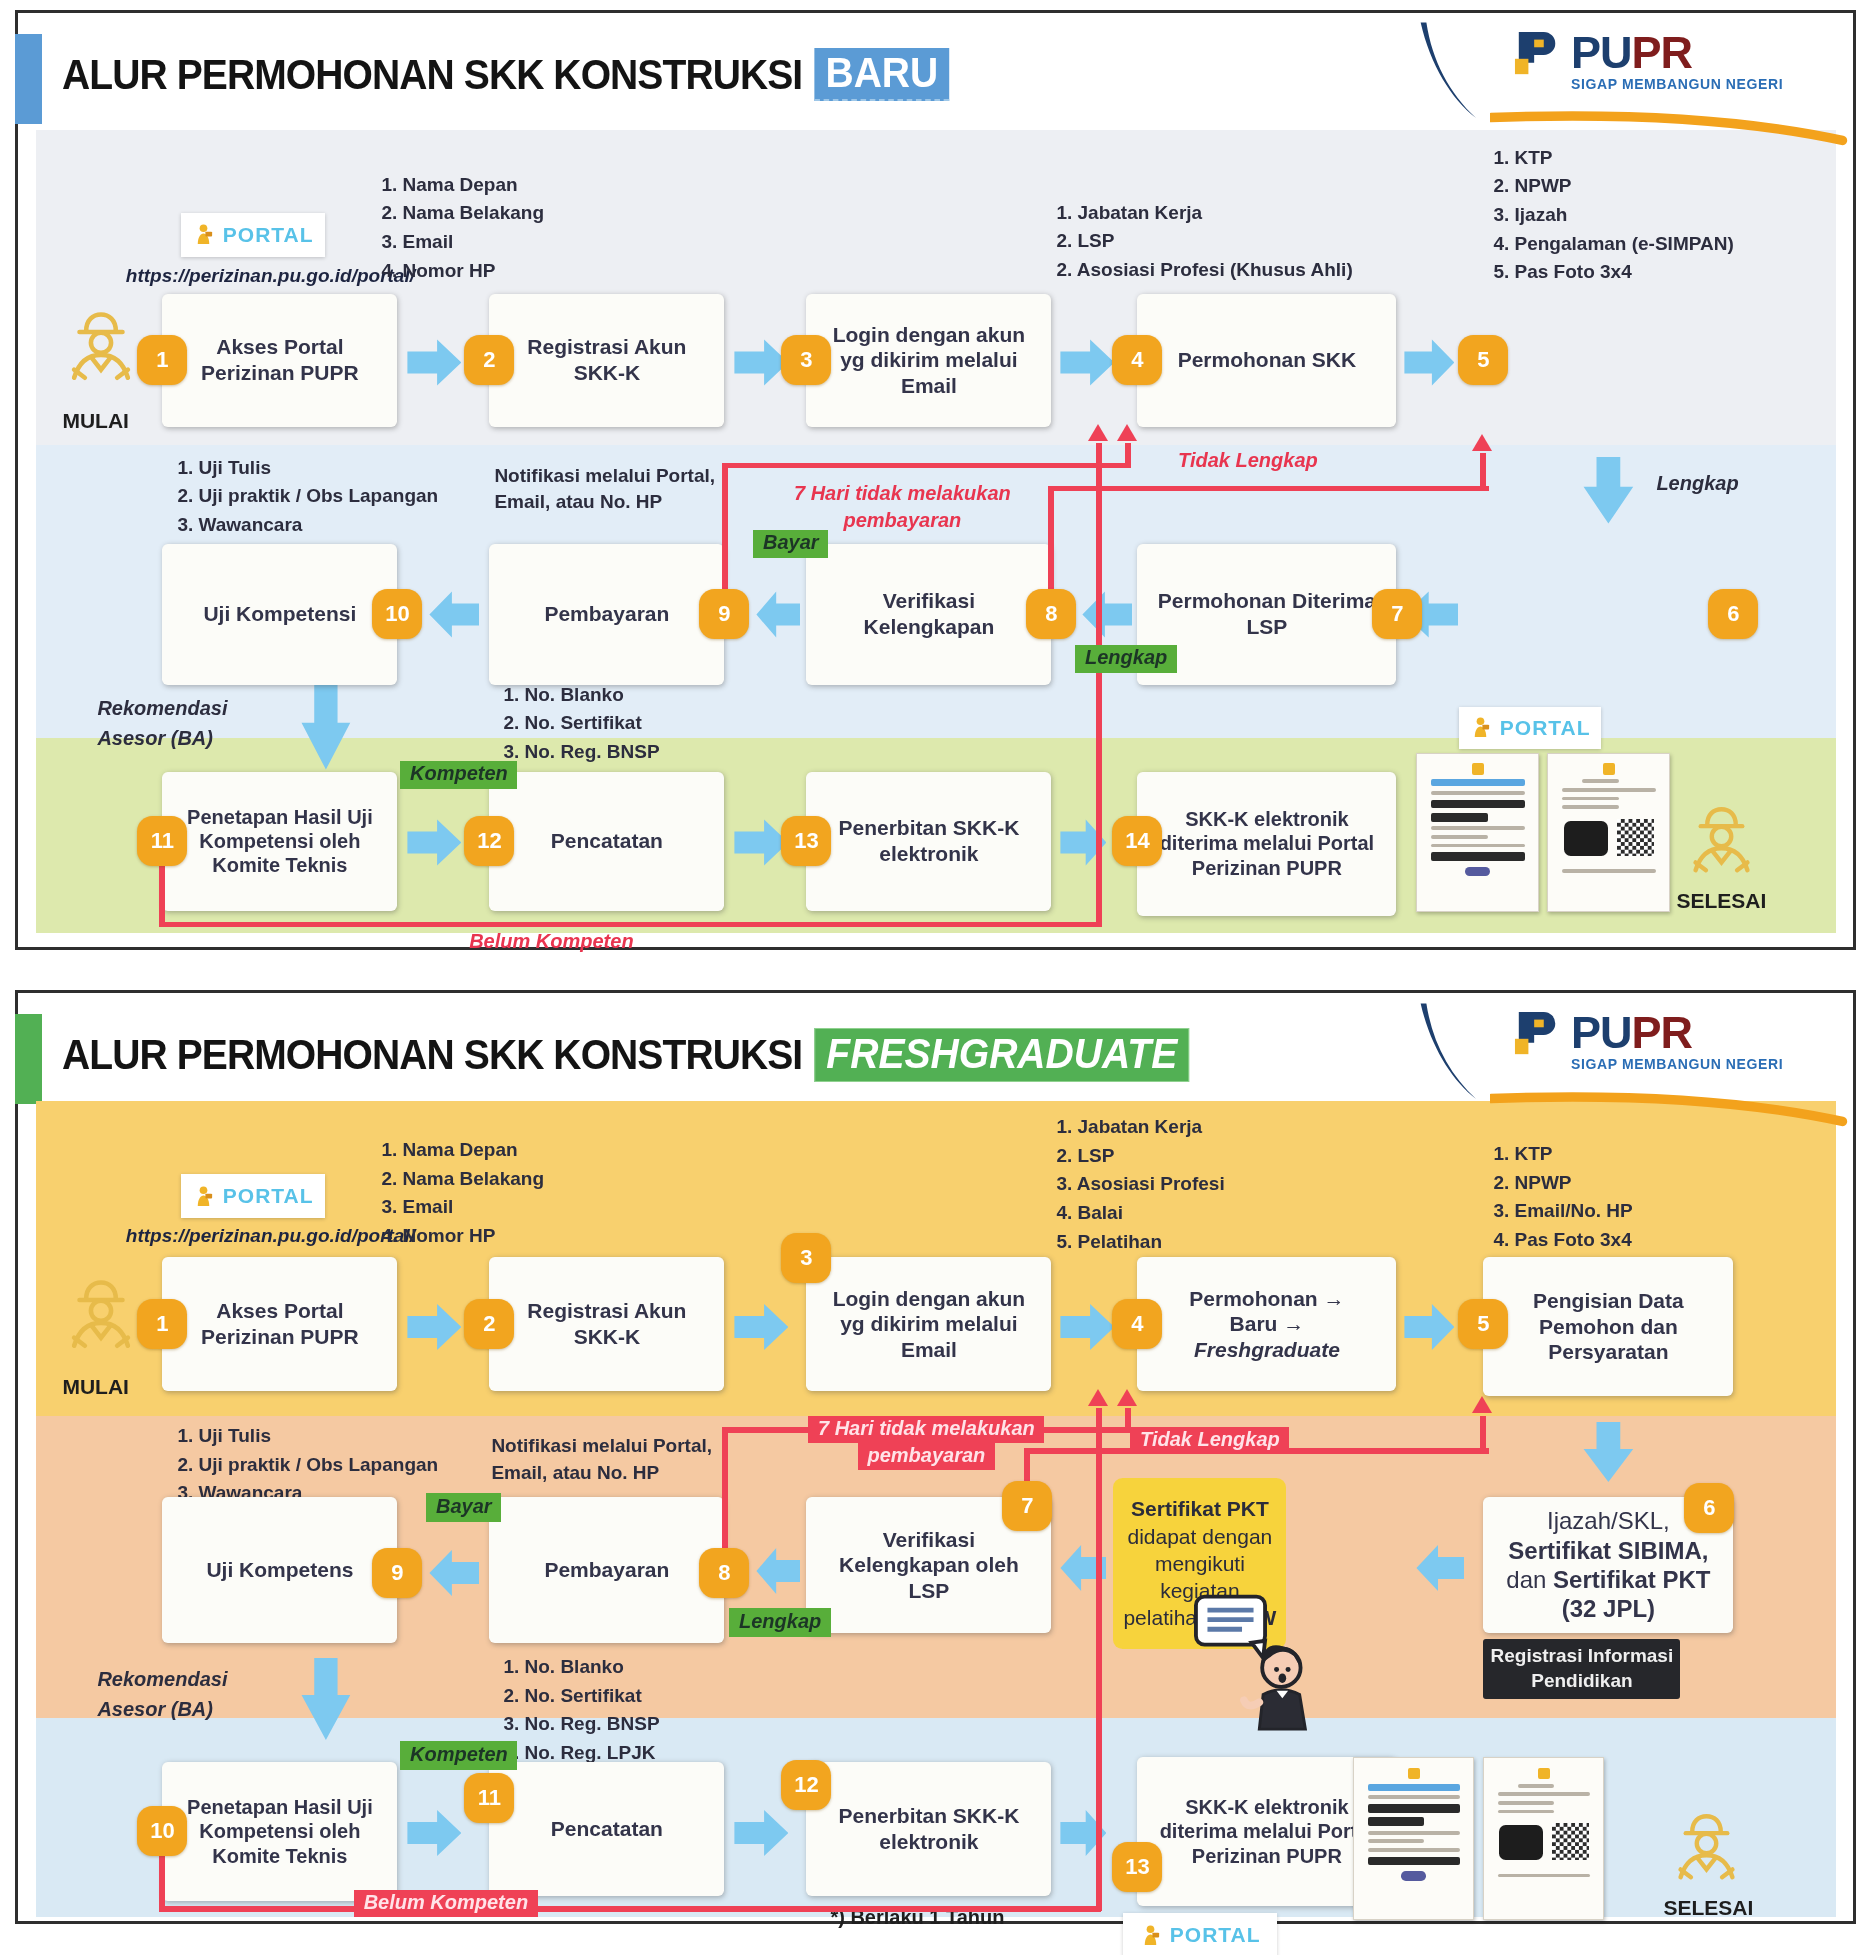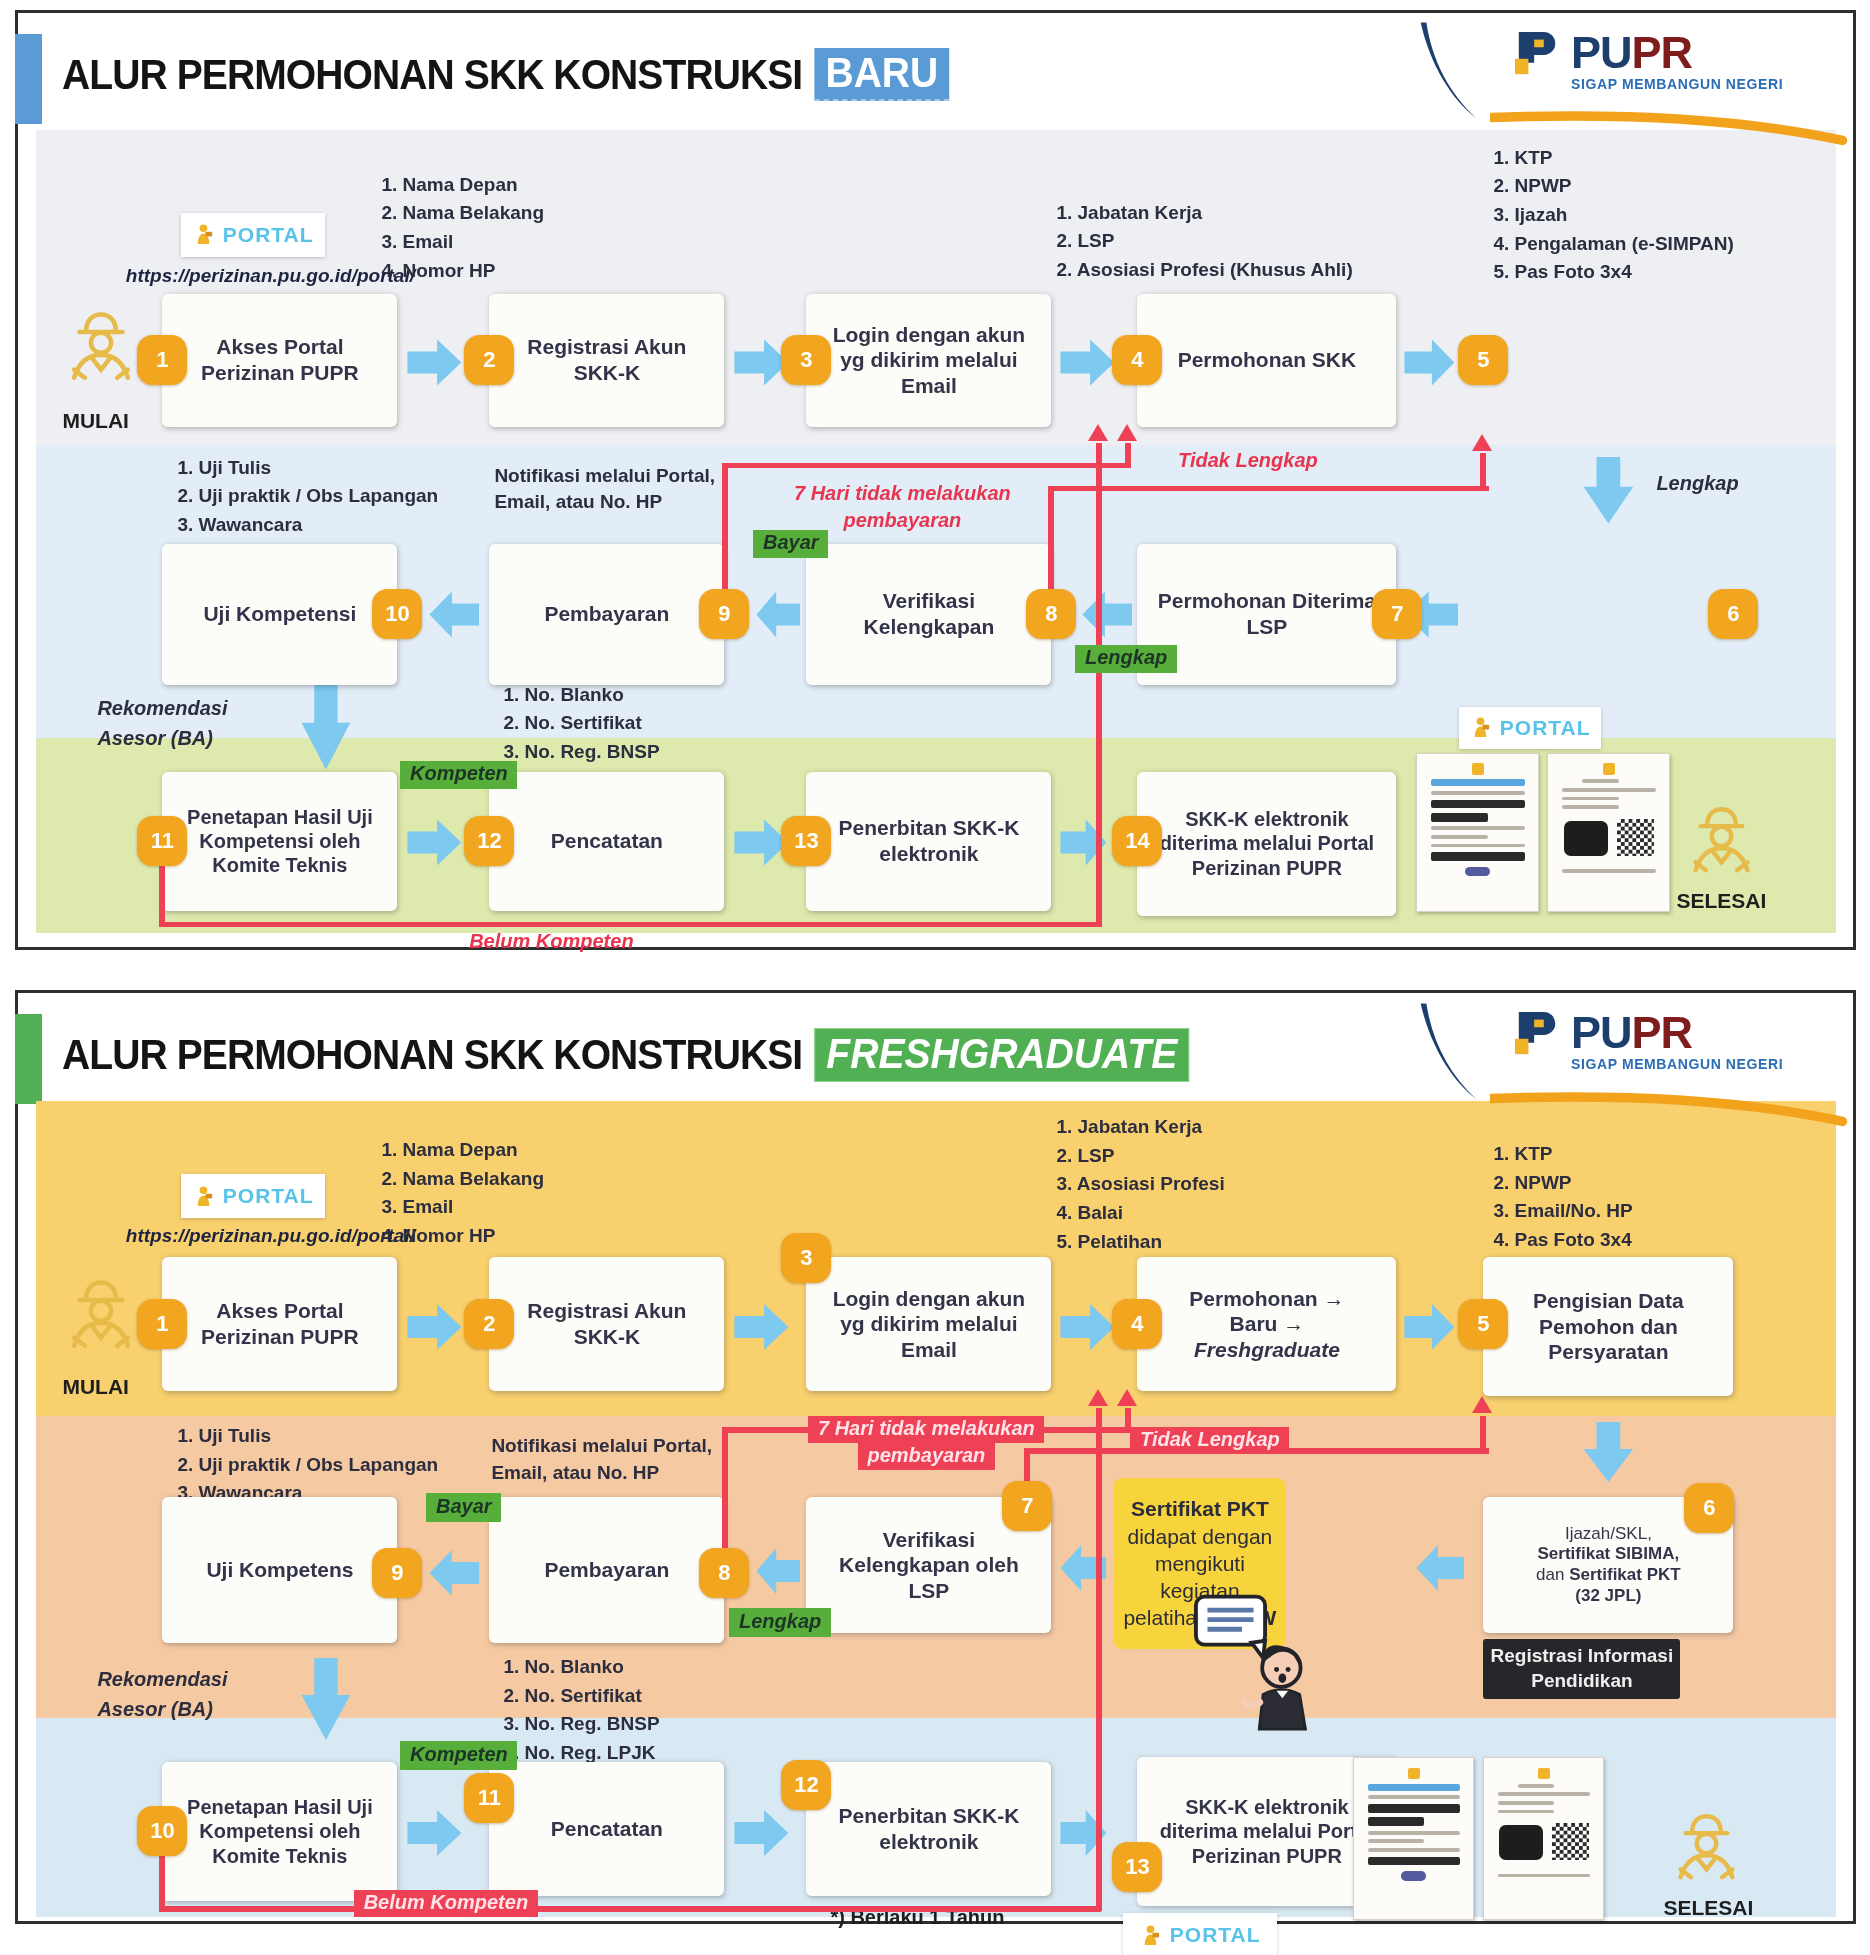--- a/index.html
+++ b/index.html
@@ -396,21 +396,21 @@
   <div class="list" style="left:473px;top:440px;white-space:normal;width:221px;line-height:1.4">Notifikasi melalui Portal, Email, atau No. HP</div>
   <div class="rchip" style="left:783px;top:423px;width:250px">
     <span>7 Hari tidak melakukan</span><br>
     <span>pembayaran</span>
   </div>
   <div class="rchip" style="left:1105px;top:434px;width:173px">
     <span>Tidak Lengkap</span>
   </div>
   <div class="arr d" style="left:1563px;top:429px;width:54px;height:60px"></div>
 
-  <div class="box" style="left:1465px;top:504px;width:250px;height:136px;font-size:17px">
+  <div class="box" style="left:1465px;top:504px;width:250px;height:136px;font-size:24px">
     <span>
       <span style="display:block;font-weight:normal">Ijazah/SKL,</span>
       <span style="display:block">Sertifikat SIBIMA,</span>
       <span style="display:block"><span style="font-weight:normal">dan </span><span>Sertifikat PKT</span></span>
       <span style="display:block">(32 JPL)</span>
     </span>
   </div>
   <div class="circle" style="left:1666px;top:490px">6</div>
   <div class="bbadge" style="left:1465px;top:646px;width:197px;height:60px">
       <span>Registrasi Informasi Pendidikan</span>

